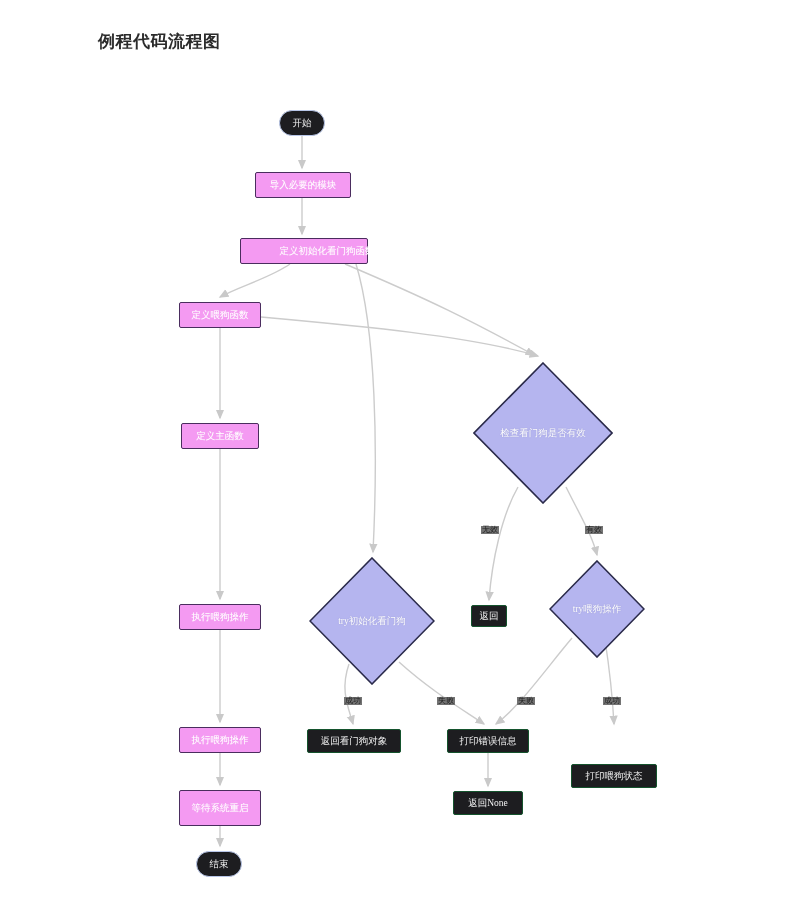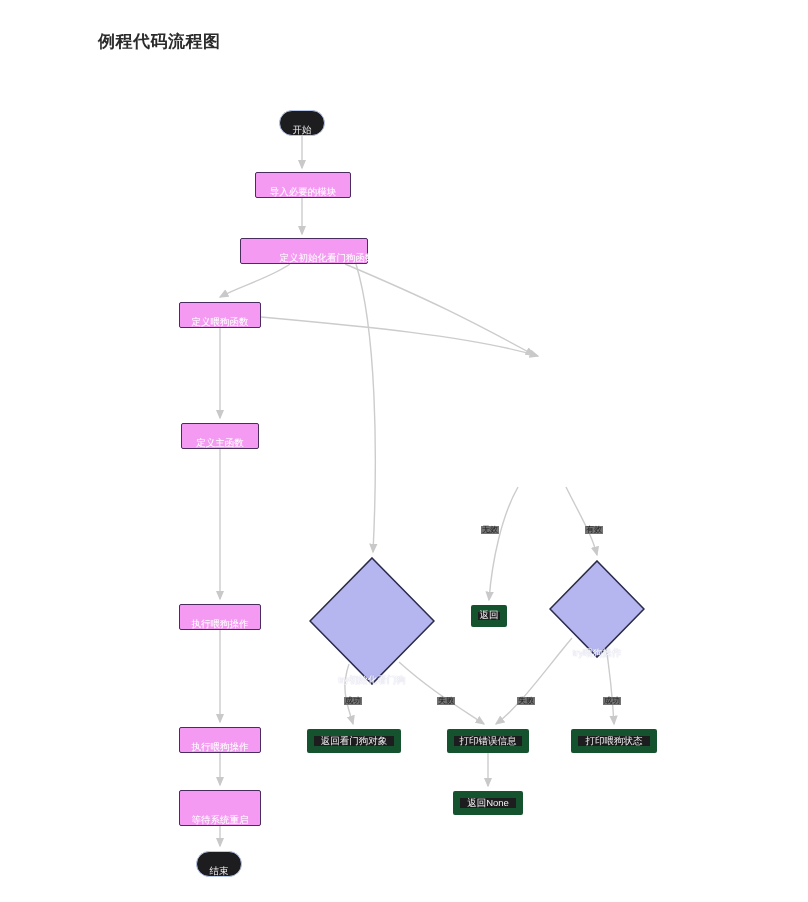--- a/index.html
+++ b/index.html
@@ -35,38 +35,39 @@
     left: 0;
     top: 0;
     width: 808px;
     height: 902px;
     pointer-events: none;
   }
   .node {
     position: absolute;
     box-sizing: border-box;
     display: flex;
-    align-items: flex-end;
+    align-items: center;
     justify-content: center;
     text-align: center;
     font-size: 9.5px;
     line-height: 1.1;
     white-space: nowrap;
+    font-family: Liberation Serif, serif;
   }
   
   .node.terminal {
     background: #1d1d20;
     color: #f2f2f2;
     border: 1px solid #b8c6e8;
     border-radius: 13px;
   }
   .node.dark {
     background: #1d1d20;
     color: #f2f2f2;
-    border: 7px solid #14532d;
+    border: 1px solid #14532d;
     border-radius: 2px;
   }
   .node.process {
     background: #f49af2;
     color: #ffffff;
     border: 1.6px solid #4a2d5e;
     border-radius: 2px;
     text-shadow: 0 0 1px rgba(255,255,255,.35);
   }
   .node.decision {
@@ -179,20 +180,26 @@
   </div>
 
   <div class="node process" style="left:179px;top:790px;width:82px;height:36px;">
     <span>等待系统重启</span>
   </div>
 
   <div class="node terminal" style="left:196px;top:851px;width:46px;height:26px;">
     <span>结束</span>
   </div>
 
+  <div class="node decision" style="left:473px;top:362px;width:140px;height:142px;">
+    <svg class="diamond-shape" viewBox="0 0 140 142" preserveAspectRatio="none" xmlns="http://www.w3.org/2000/svg">
+      <polygon points="70,1 139,71 70,141 1,71" fill="#b5b5ef" stroke="#2a2a4a" stroke-width="1.6"></polygon>
+    </svg>
+    <span class="dlabel">检查看门狗是否有效</span>
+  </div>
 
   <div class="node decision" style="left:309px;top:557px;width:126px;height:128px;">
     <svg class="diamond-shape" viewBox="0 0 126 128" preserveAspectRatio="none" xmlns="http://www.w3.org/2000/svg">
       <polygon points="63,1 125,64 63,127 1,64" fill="#b5b5ef" stroke="#2a2a4a" stroke-width="1.6"></polygon>
     </svg>
     <span class="dlabel">try初始化看门狗</span>
   </div>
 
   <div class="node decision" style="left:549px;top:560px;width:96px;height:98px;">
     <svg class="diamond-shape" viewBox="0 0 96 98" preserveAspectRatio="none" xmlns="http://www.w3.org/2000/svg">
@@ -203,21 +210,21 @@
 
   <div class="node dark" style="left:471px;top:605px;width:36px;height:22px;">
     <span>返回</span>
   </div>
   <div class="node dark" style="left:307px;top:729px;width:94px;height:24px;">
     <span>返回看门狗对象</span>
   </div>
   <div class="node dark" style="left:447px;top:729px;width:82px;height:24px;">
     <span>打印错误信息</span>
   </div>
-  <div class="node dark" style="left:571px;top:729px;width:86px;height:24px;">
+  <div class="node dark" style="left:571px;top:764px;width:86px;height:24px;">
     <span>打印喂狗状态</span>
   </div>
   <div class="node dark" style="left:453px;top:791px;width:70px;height:24px;">
     <span>返回None</span>
   </div>
 
   <div class="edge-label" style="left:490px;top:530px;">无效</div>
   <div class="edge-label" style="left:594px;top:530px;">有效</div>
   <div class="edge-label" style="left:353px;top:701px;">成功</div>
   <div class="edge-label" style="left:446px;top:701px;">失败</div>

